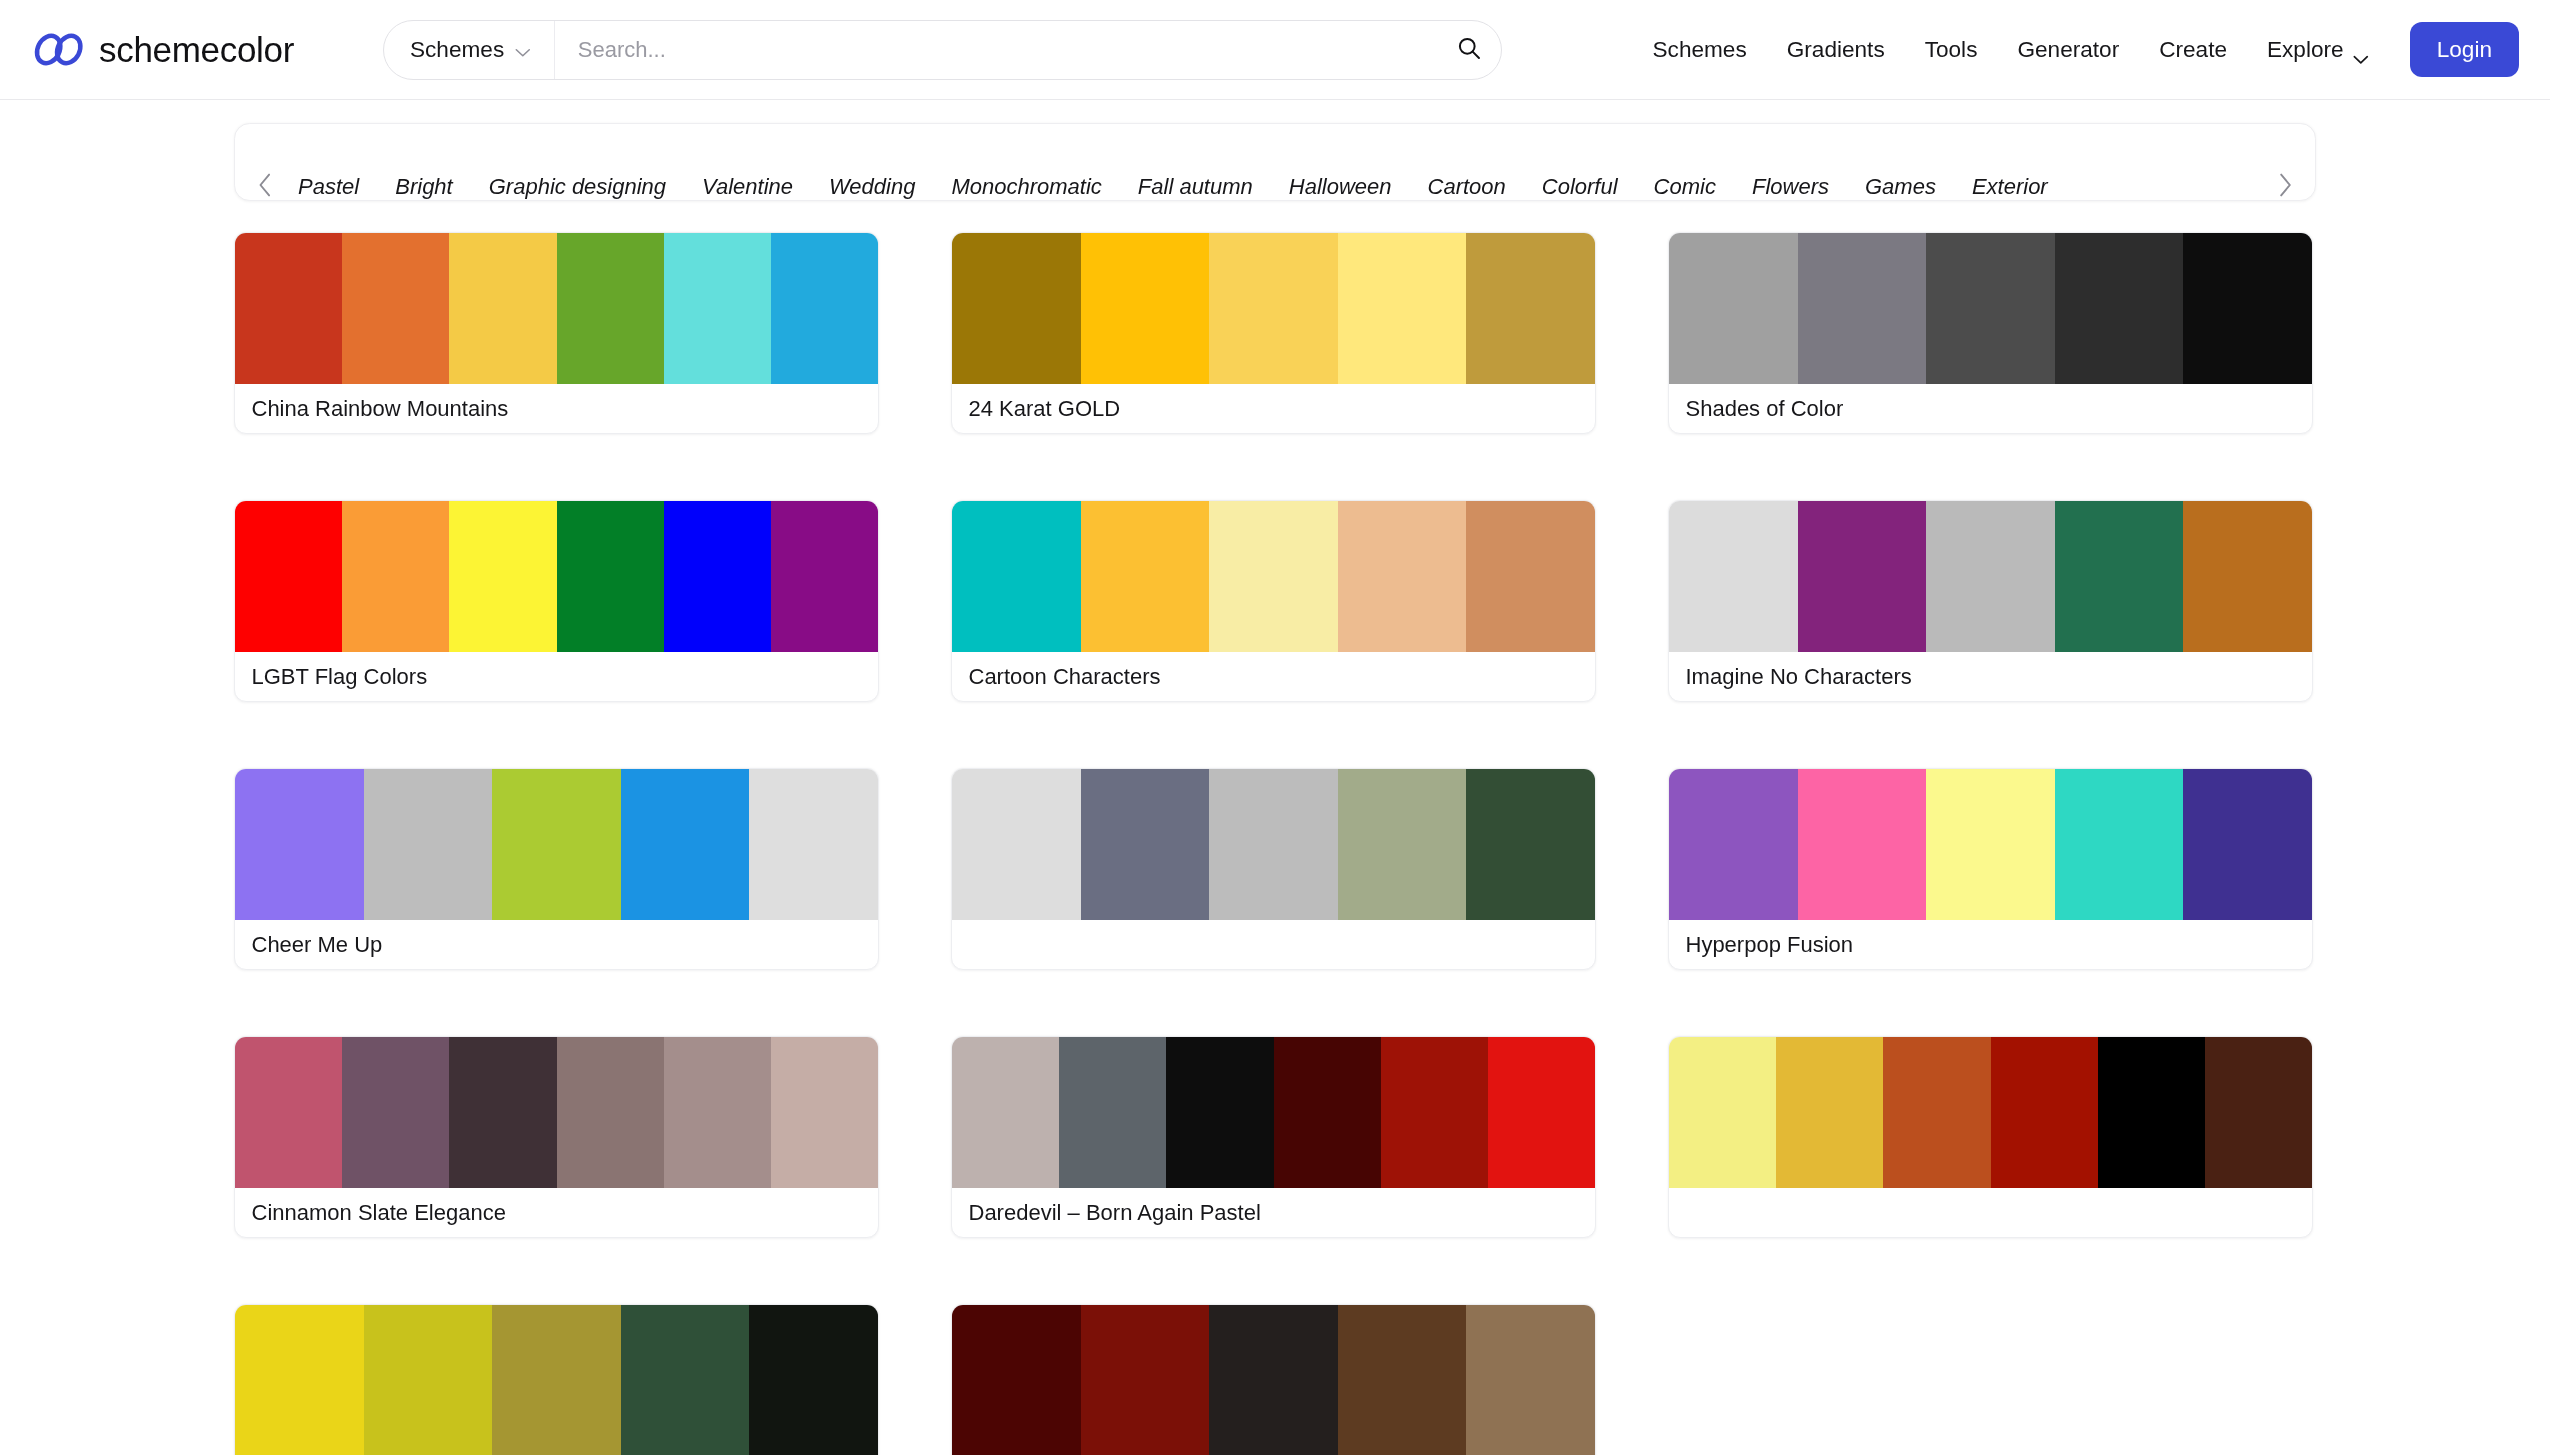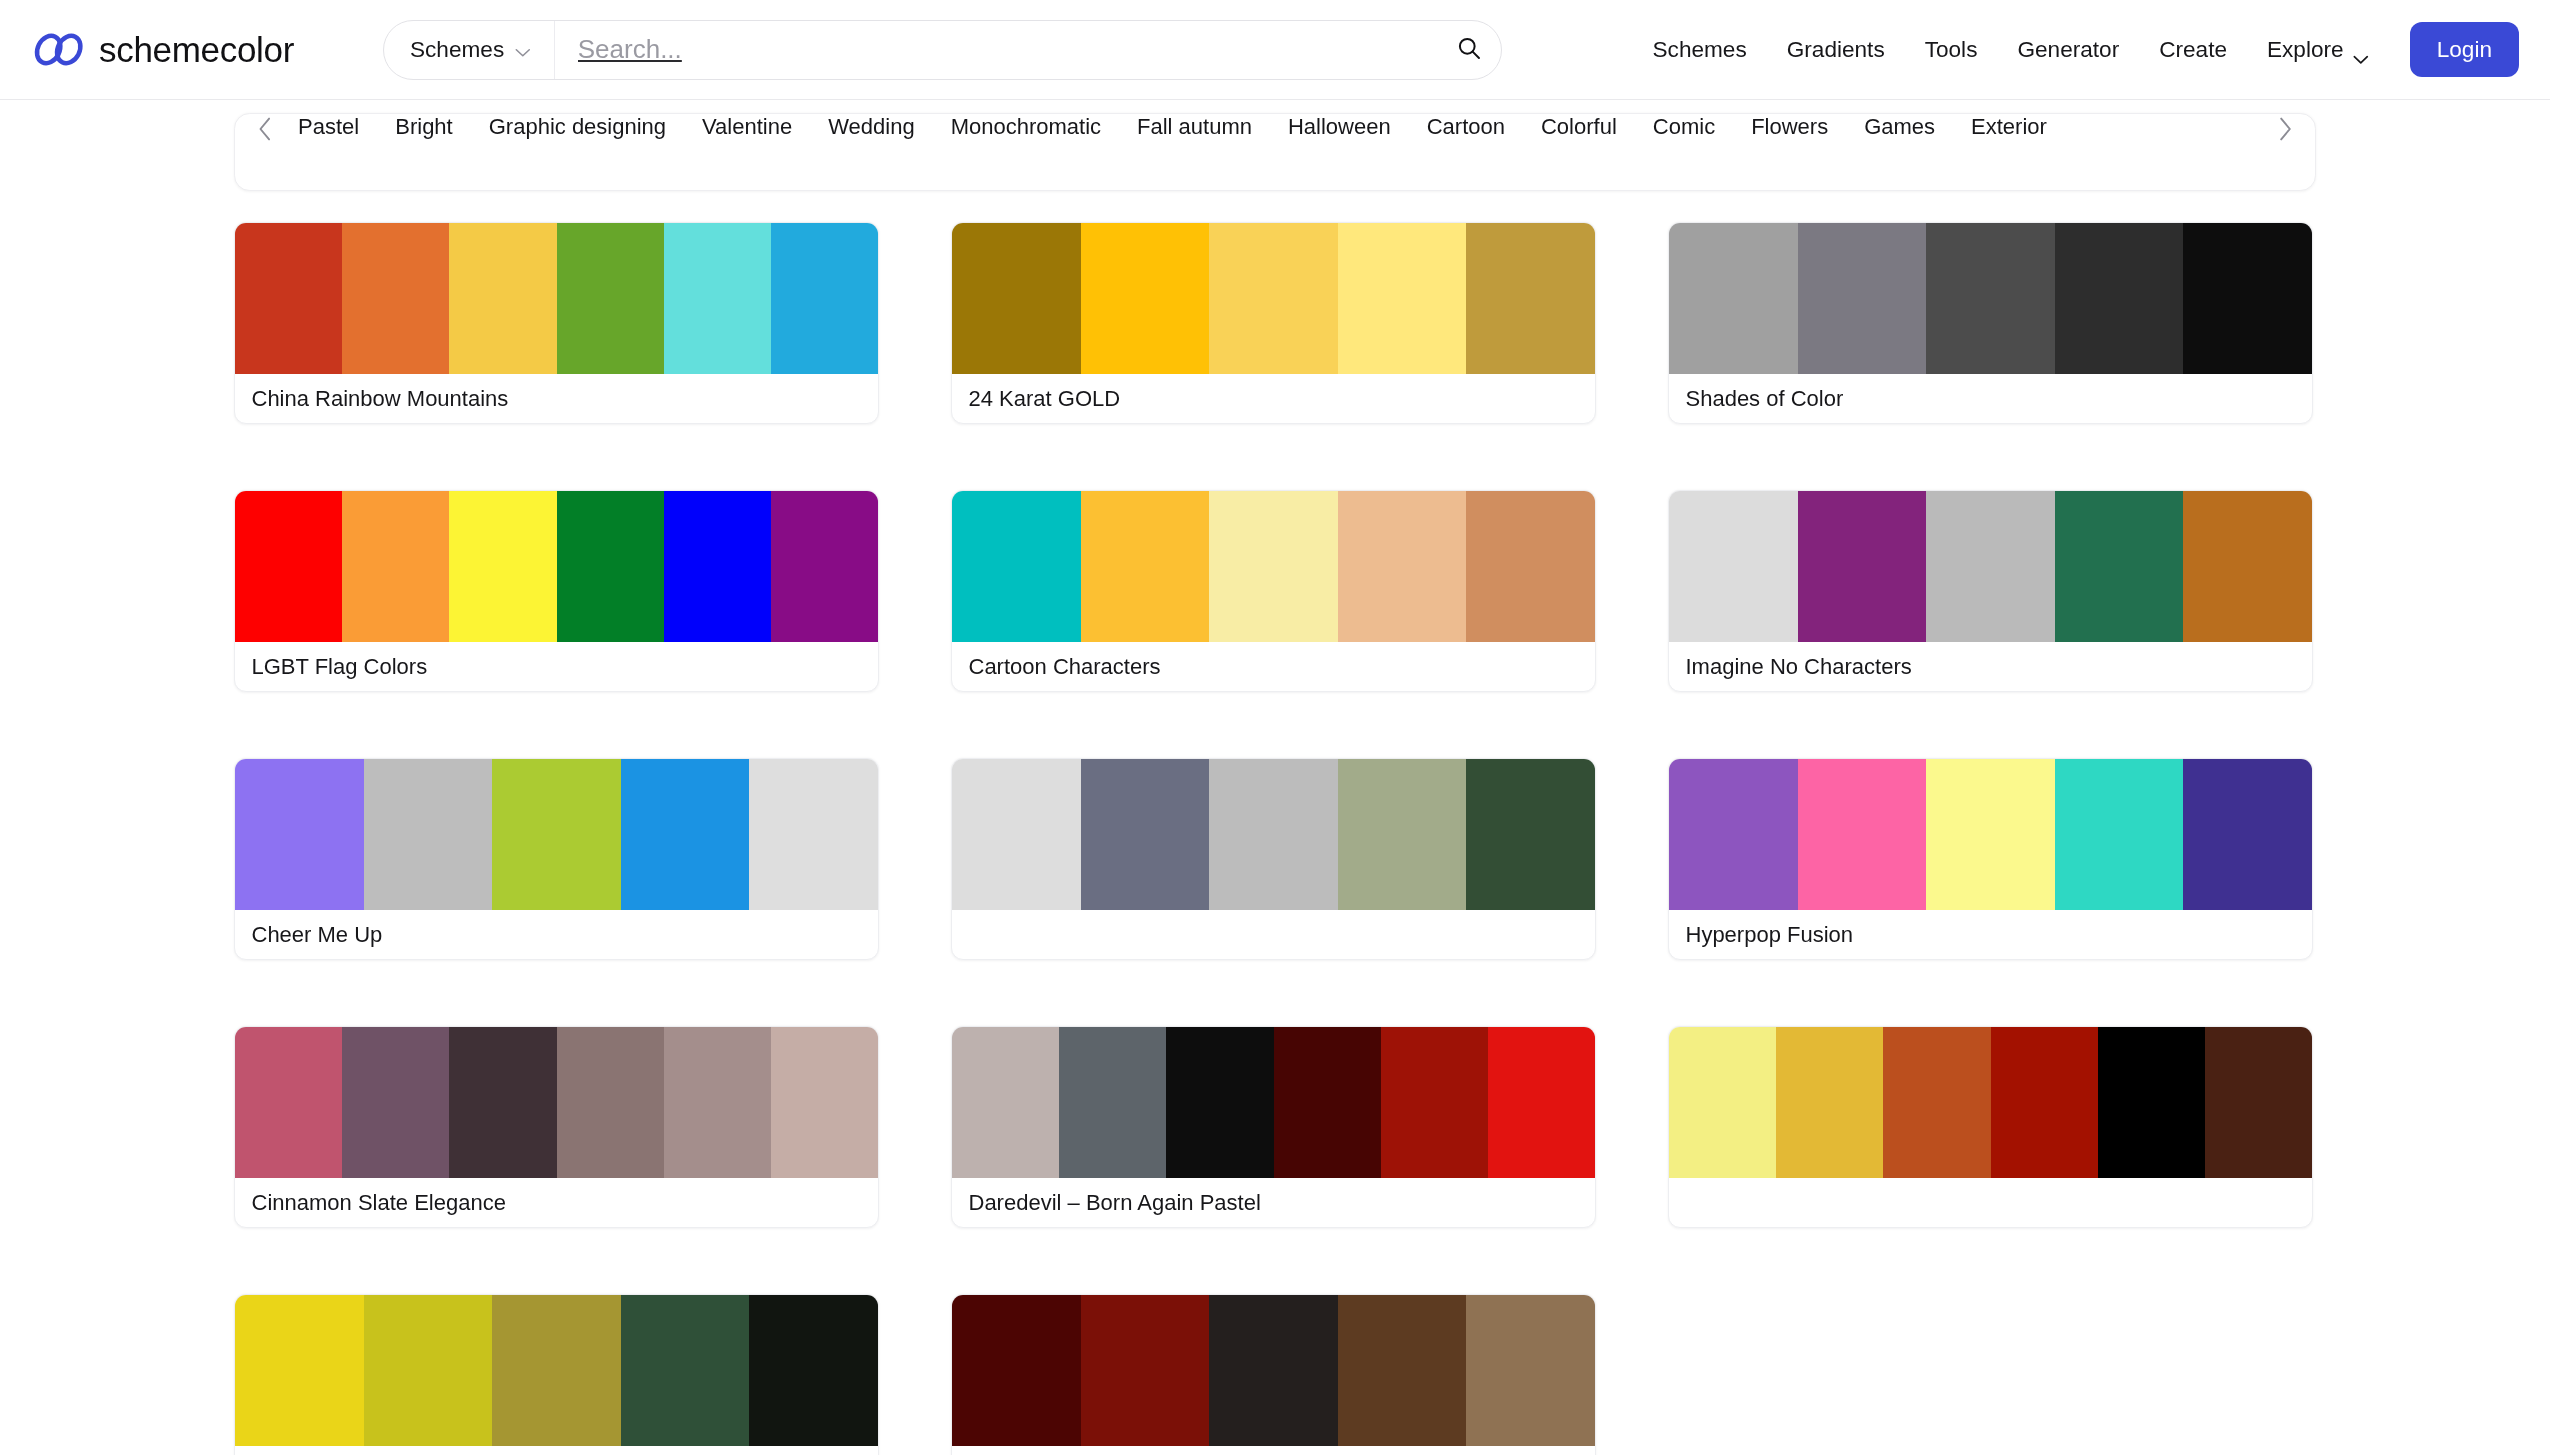--- a/index.html
+++ b/index.html
@@ -49,24 +49,23 @@
     flex: none;
   }
   .scope-label { font-size: 22.6px; color: #17171a; white-space: nowrap; }
   .chev { width: 15.6px; height: 9.5px; display: block; }
   .search-input {
     flex: 1;
     height: 100%;
     border: 0; outline: 0;
     background: transparent;
     font-family: "Liberation Sans", sans-serif;
-    font-size: 26px;
+    font-size: 22px;
     color: #2a2a2e;
     padding: 0 21px 0 22.6px;
-    text-decoration: underline;
   }
   .search-input::placeholder { color: #9a9aa2; }
   .search-btn {
     flex: none;
     width: 64px; height: 100%;
     display: flex; align-items: center; justify-content: center;
     background: transparent; border: 0; cursor: pointer;
   }
 
   
@@ -90,30 +89,31 @@
     font-size: 22.6px;
     border: 0;
     border-radius: 12px;
     padding: 14.7px 27px;
     cursor: pointer;
     font-family: "Liberation Sans", sans-serif;
   }
 
   
   .cat-wrap {
-    margin: 13px 234px 0 234px;
+    margin: 23px 234px 0 234px;
     height: 78px;
     background: #ffffff;
     border: 0.9px solid #eeeef1;
     border-radius: 15.6px;
     box-shadow: 0 0.9px 2.6px rgba(18,18,28,.05);
     display: flex;
-    align-items: flex-start;
+    align-items: flex-end;
     padding: 0 15.6px;
     overflow: hidden;
+    font-style: italic;
   }
   .cat-arrow {
     flex: none;
     width: 29.5px; height: 29.5px;
     display: flex; align-items: center; justify-content: center;
     cursor: pointer;
   }
   .cat-list {
     flex: 1;
     display: flex;

